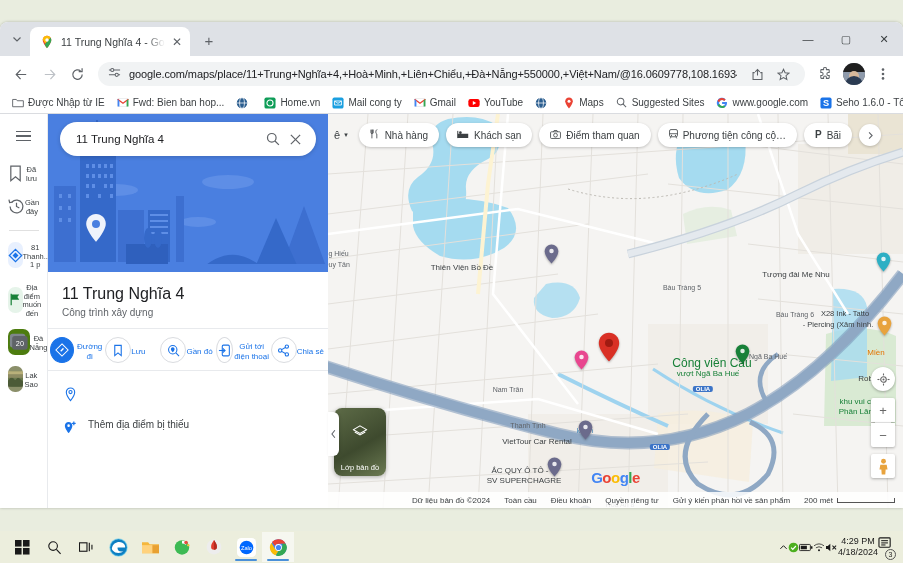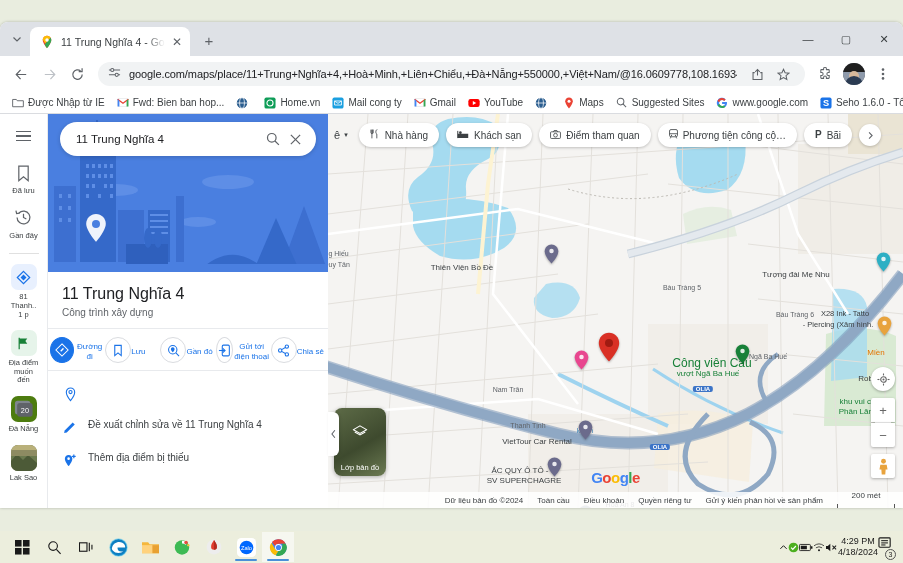--- a/index.html
+++ b/index.html
@@ -123,21 +123,21 @@
   #map-rail {
     position: absolute; left: 0; top: 0; width: 48px; height: 100%;
     background: #fff; z-index: 6;
     display: flex; flex-direction: column; align-items: center;
     padding-top: 8px;
     border-right: 1px solid #e8eaed;
   }
   #hamburger { width: 28px; height: 28px; display: flex; flex-direction: column;
                justify-content: center; gap: 3px; align-items: center; cursor: pointer; margin-bottom: 12px; }
   #hamburger span { display:block; width: 15px; height: 1.5px; background: #5f6368; }
-  .rail-item { width: 32px; display: flex; flex-direction: column; align-items: center;
+  .rail-item { width: 32px; display: flex; flex-direction: row; align-items: center;
                margin-bottom: 11px; cursor: pointer; }
   .rail-glyph { width: 22px; height: 22px; display: flex; align-items: center;
                 justify-content: center; color: #5f6368; }
   .rail-label { font-size: 7.5px; color: #3c4043; margin-top: 3px; text-align: center;
                 line-height: 1.15; max-width: 46px; }
   #rail-divider { width: 30px; height: 1px; background: #e0e0e0; margin: 2px 0 10px; }
   .rail-chip { width: 26px; height: 26px; border-radius: 7px;
                display: flex; align-items: center; justify-content: center; }
   .rail-chip.blue { background: #e8f0fe; color: #1a73e8; }
   .rail-chip.green { background: #e6f4ea; color: #188038; }
@@ -258,21 +258,21 @@
 
   
   #map-footer {
     position: absolute; left: 0; right: 0; bottom: 0; height: 16px;
     display: flex; align-items: center; justify-content: flex-end;
     gap: 14px; padding-right: 8px; z-index: 5;
     font-size: 8px; color: #3c4043;
     background: rgba(255,255,255,.86);
   }
   #map-footer span { cursor: pointer; white-space: nowrap; }
-  #scale-bar { display: flex; align-items: center; gap: 4px; flex-direction: column; }
+  #scale-bar { display: flex; align-items: center; gap: 4px; }
   #scale-line { width: 58px; height: 5px; border: 1px solid #555; border-top: none; }
 
   
   #taskbar {
     position: absolute; left: 0; bottom: 0; width: 903px; height: 32px;
     background: #eceedd;
     display: flex; align-items: center; padding: 0 6px;
   }
   .tb-item {
     width: 32px; height: 30px; display: flex; align-items: center;
@@ -1086,28 +1086,20 @@
         <div class="info-row">
           <span class="info-ico">
             <svg width="13" height="15" viewBox="0 0 14 16">
                 <path d="M7 1c2.5 0 4.5 2 4.5 4.5C11.5 9 7 14.6 7 14.6S2.5 9 2.5 5.5C2.5 3 4.5 1 7 1z" fill="none" stroke="#1a73e8" stroke-width="1.2"></path>
                 <circle cx="7" cy="5.4" r="1.7" fill="none" stroke="#1a73e8" stroke-width="1.2"></circle>
               </svg>
           </span>
         </div>
         <div class="info-row">
           <span class="info-ico">
-            <svg width="14" height="14" viewBox="0 0 15 15">
-                <path d="M1.8 11.2 10.4 2.6l2.2 2.2-8.6 8.6-2.8.6z" fill="#1a73e8"></path>
-              </svg>
-          </span>
-          <span class="info-text">Đề xuất chỉnh sửa về 11 Trung Nghĩa 4</span>
-        </div>
-        <div class="info-row">
-          <span class="info-ico">
             <svg width="14" height="15" viewBox="0 0 15 16">
                 <path d="M6 2c2.3 0 4 1.8 4 4 0 3.2-4 8-4 8S2 9.2 2 6c0-2.2 1.7-4 4-4z" fill="#1a73e8"></path>
                 <circle cx="6" cy="6" r="1.4" fill="#fff"></circle>
                 <line x1="11.6" y1="1.6" x2="11.6" y2="5.6" stroke="#1a73e8" stroke-width="1.3"></line>
                 <line x1="9.6" y1="3.6" x2="13.6" y2="3.6" stroke="#1a73e8" stroke-width="1.3"></line>
               </svg>
           </span>
           <span class="info-text">Thêm địa điểm bị thiếu</span>
         </div>
 

